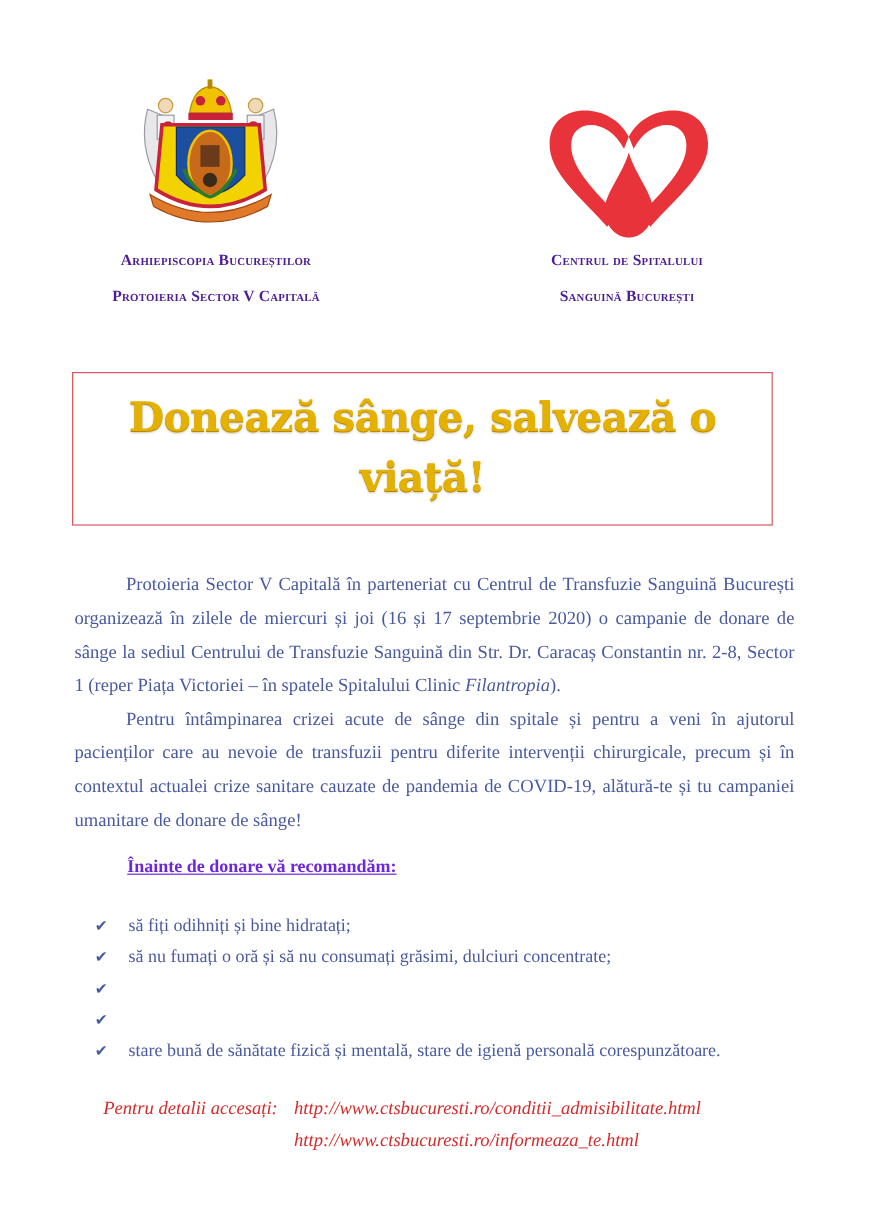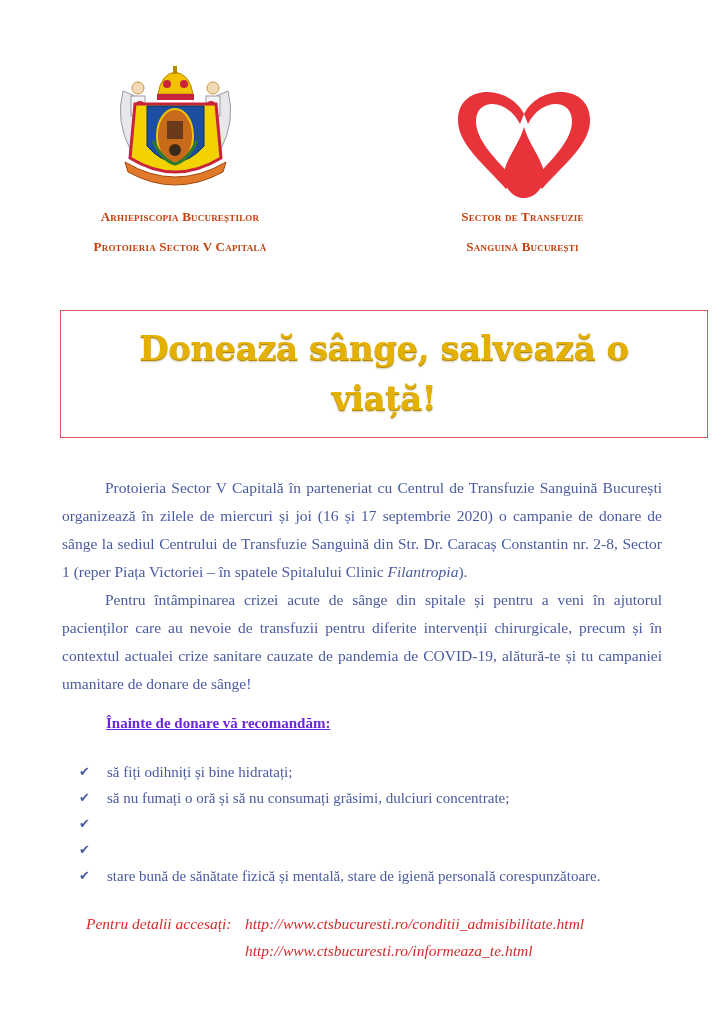--- a/index.html
+++ b/index.html
@@ -1,19 +1,19 @@
 <!DOCTYPE html>
 <html><head>
 <meta charset="utf-8">
 <style>
   html, body { margin:0; padding:0; background:#ffffff; }
   body { width:725px; height:1024px; position:relative; overflow:hidden; font-family:"DejaVu Serif", serif; }
   .abs { position:absolute; }
-  .org { color:#c2410c; font-family:"Liberation Serif", serif; font-weight:bold; font-size:13px; text-align:center; font-variant:small-caps; letter-spacing:0.2px; }
-  .title-box { left:60px; top:310px; width:648px; height:128px; border:1px solid #d9575f; box-sizing:border-box; text-align:center; }
+  .org { color:#4c1d95; font-family:"Liberation Serif", serif; font-weight:bold; font-size:13px; text-align:center; font-variant:small-caps; letter-spacing:0.2px; }
+  .title-box { left:60px; top:310px; width:584px; height:128px; border:1px solid #d9575f; box-sizing:border-box; text-align:center; }
   .title { font-family:"DejaVu Serif", serif; font-weight:bold; font-size:34px; line-height:50px; color:#e5b100;
     text-shadow: 0 1px 0 #b58a00, 0 2px 2px rgba(120,90,0,0.35); margin-top:12px; letter-spacing:-0.5px; }
   .para { color:#4a5aa0; font-family:"Liberation Serif", serif; font-size:15.5px; line-height:28px; text-align:justify; text-align-last:left; }
   .para p { margin:0; text-indent:43px; }
   .rec-head { color:#6d28d9; font-family:"Liberation Serif", serif; font-weight:bold; font-size:15px; text-decoration:underline; }
   ul.checks { list-style:none; margin:0; padding:0; }
   ul.checks li { color:#4a5aa0; font-family:"Liberation Serif", serif; font-size:15px; line-height:26px; display:flex; align-items:center; }
   ul.checks li .chk { width:28px; color:#4a5aa0; font-size:13px; }
   .details { color:#d42a2a; font-family:"Liberation Serif", serif; font-size:15.5px; line-height:26px;font-style:italic; }
 </style>
@@ -54,21 +54,21 @@
   <svg width="140" height="120" viewBox="0 0 140 120">
     <path d="M70 35 C55 5 5 5 4 40 C3 65 30 85 52 110 L60 100 C42 80 22 62 22 42 C22 20 52 18 66 45 Z" fill="#e8333b"></path>
     <path d="M70 35 C85 5 135 5 136 40 C137 65 110 85 88 110 L80 100 C98 80 118 62 118 42 C118 20 88 18 74 45 Z" fill="#e8333b"></path>
     <path d="M70 48 C64 68 50 82 50 96 C50 110 60 119 70 119 C80 119 90 110 90 96 C90 82 76 68 70 48 Z" fill="#e8333b"></path>
   </svg>
 </div>
 
 <div class="abs org" style="left:60px; top:209px; width:240px;">Arhiepiscopia Bucureștilor</div>
 <div class="abs org" style="left:60px; top:239px; width:240px;">Protoieria Sector V Capitală</div>
 
-<div class="abs org" style="left:420px; top:209px; width:205px;">Sector de Transfuzie</div>
+<div class="abs org" style="left:420px; top:209px; width:205px;">Centrul de Spitalului</div>
 <div class="abs org" style="left:420px; top:239px; width:205px;">Sanguină București</div>
 
 <div class="abs title-box">
   <div class="title">
     <div>Donează sânge, salvează o</div>
     <div>viață!</div>
   </div>
 </div>
 
 <div class="abs para" style="left:62px; top:474px; width:600px;">

